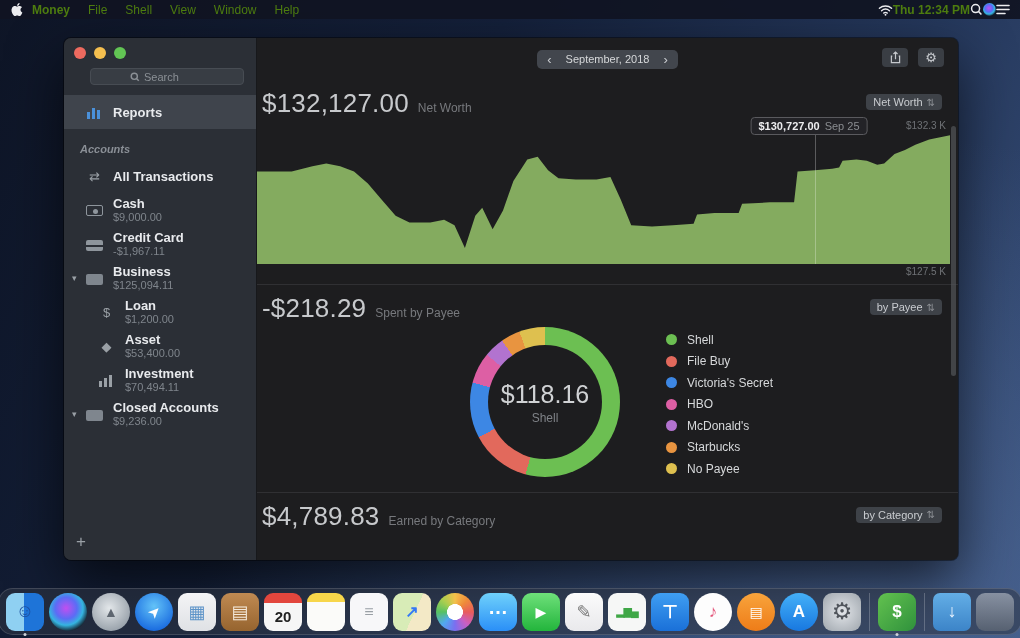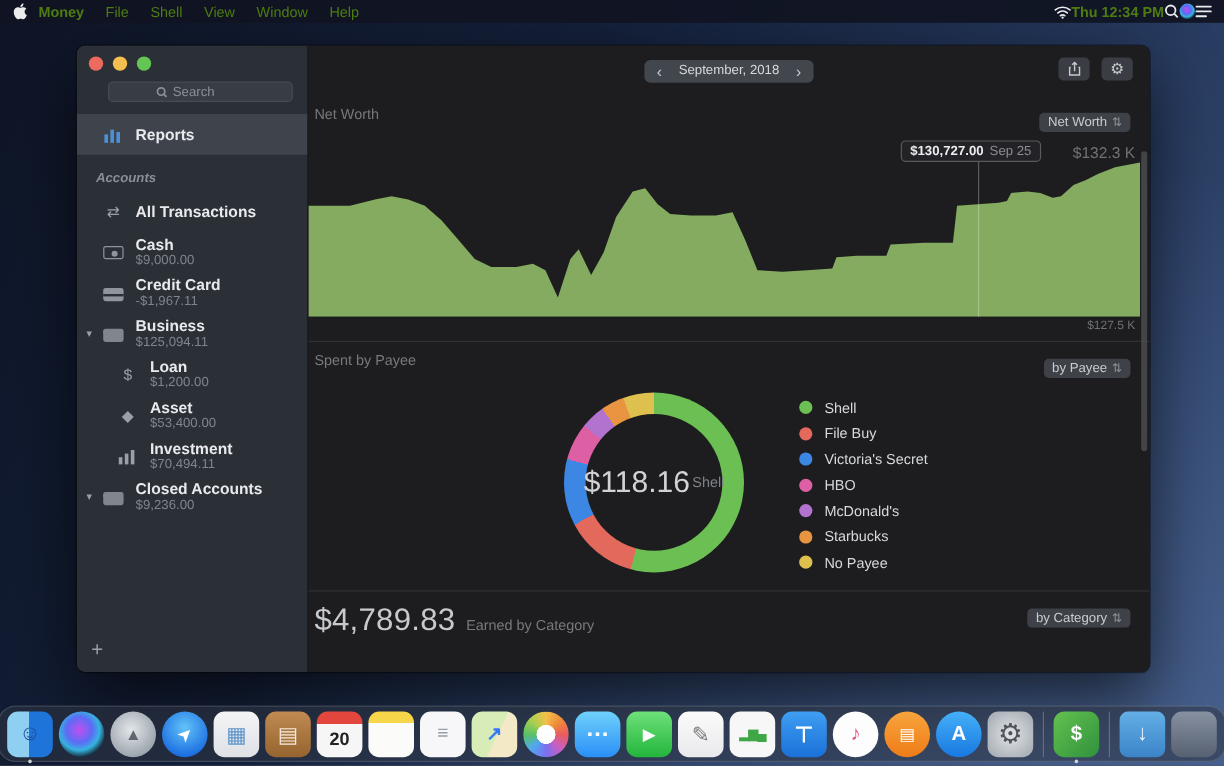--- a/index.html
+++ b/index.html
@@ -82,30 +82,30 @@
     color:#c9ccd0; font-size:11px; display:flex; gap:4px; align-items:center; }
   .sel-btn .ud { color:#8e9196; font-size:10px; }
 
   .chart-wrap { position:relative; margin:14px 8px 0 -5px; height:134px; }
   .chart-wrap svg { position:absolute; inset:0; width:100%; height:100%; }
   .marker-line { position:absolute; top:0; bottom:0; width:1px; background:rgba(255,255,255,.28); }
   .tooltip { position:absolute; top:-13px; transform:translateX(-55%); background:#232327; border:1px solid #5a5a5e;
     border-radius:4px; padding:2px 7px; white-space:nowrap; display:flex; gap:5px; align-items:baseline; }
   .tooltip .tv { color:#ececee; font-size:11px; font-weight:bold; }
   .tooltip .td { color:#8a8d91; font-size:11px; }
-  .axis-max { position:absolute; top:-10px; right:4px; color:#6f7276; font-size:13px; }
+  .axis-max { position:absolute; top:-10px; right:4px; color:#6f7276; font-size:10px; }
   .axis-min { position:absolute; bottom:-13px; right:4px; color:#6f7276; font-size:10px; }
 
   .divider { height:1px; background:#303033; margin:18px 0 0 -5px; }
 
   .spent-body { display:flex; margin-top:6px; }
   .donut-wrap { position:relative; width:150px; height:150px; margin-left:208px; }
   .donut { position:absolute; inset:0; border-radius:50%; }
   .donut-hole { position:absolute; inset:18px; border-radius:50%; background:#1d1d1f; }
-  .donut-center { position:absolute; inset:0; display:flex; flex-direction:row; align-items:center; justify-content:center; gap:2px; }
+  .donut-center { position:absolute; inset:0; display:flex; flex-direction:column; align-items:center; justify-content:center; gap:2px; }
   .donut-val { color:#d0d2d4; font-size:25px; }
   .donut-lbl { color:#808archive; color:#7f8287; font-size:12px; }
   .legend { margin-left:46px; padding-top:2px; }
   .legend-row { display:flex; align-items:center; gap:10px; height:21.5px; }
   .legend-dot { width:11px; height:11px; border-radius:50%; flex:0 0 11px; }
   .legend-lbl { color:#d6d8da; font-size:12px; }
 
   .scroll-thumb { position:absolute; right:2px; top:88px; width:5px; height:250px; border-radius:3px; background:#56595e; opacity:.65; }
 
   
@@ -288,20 +288,21 @@
               </svg>
           </span>
           <span class="tool-btn">
               <span style="font-size:13px">⚙</span>
             </span>
         </div>
       </div>
 
       <div class="section">
         <div class="headrow">
+          <span class="amount">$132,127.00</span>
           <span class="caption">Net Worth</span>
           <span class="sel-btn">
             <span>Net Worth</span>
             <span class="ud">⇅</span>
           </span>
         </div>
         <div class="chart-wrap">
           <svg id="area-svg" viewBox="0 0 100 100" preserveAspectRatio="none">
               <polygon id="area-poly" fill="#84ab5f" points="0,31 5,31 8,27 10,25 12,27 14,31 16,40 18,52 20,64 22,69 25,69 27,67 28.5,71 30,88 31.5,64 32.5,58 34,74 35.5,60 37,38 39,22 40.5,20 42,30 43.5,36 46,37 49,37 51,35 52.5,52 54,71 57,72 60,71 63,70 63.5,63 66,62 69.5,62 70,55 74,54 77.5,54 78,31 80.5,30 83,29 84,28 84.5,23 86.5,22 88,23 89.5,26 90.5,25 92,18 93.5,15 95,11 97,7 100,4 100,100 0,100"></polygon>
             </svg>
@@ -311,20 +312,21 @@
             <span class="td">Sep 25</span>
           </div>
           <span class="axis-max">$132.3 K</span>
           <span class="axis-min">$127.5 K</span>
         </div>
         <div class="divider" style="margin-top:20px"></div>
       </div>
 
       <div class="section">
         <div class="headrow">
+          <span class="amount">-$218.29</span>
           <span class="caption">Spent by Payee</span>
           <span class="sel-btn">
             <span>by Payee</span>
             <span class="ud">⇅</span>
           </span>
         </div>
         <div class="spent-body">
           <div class="donut-wrap">
             <div class="donut" id="donut-ring" style="background: conic-gradient(rgb(108, 191, 82) 0deg, rgb(108, 191, 82) 195deg, rgb(226, 105, 92) 195deg, rgb(226, 105, 92) 242deg, rgb(61, 135, 228) 242deg, rgb(61, 135, 228) 285deg, rgb(221, 95, 164) 285deg, rgb(221, 95, 164) 309deg, rgb(178, 115, 207) 309deg, rgb(178, 115, 207) 325deg, rgb(232, 148, 64) 325deg, rgb(232, 148, 64) 340deg, rgb(222, 192, 79) 340deg, rgb(222, 192, 79) 360deg);"></div>
             <div class="donut-hole"></div>

